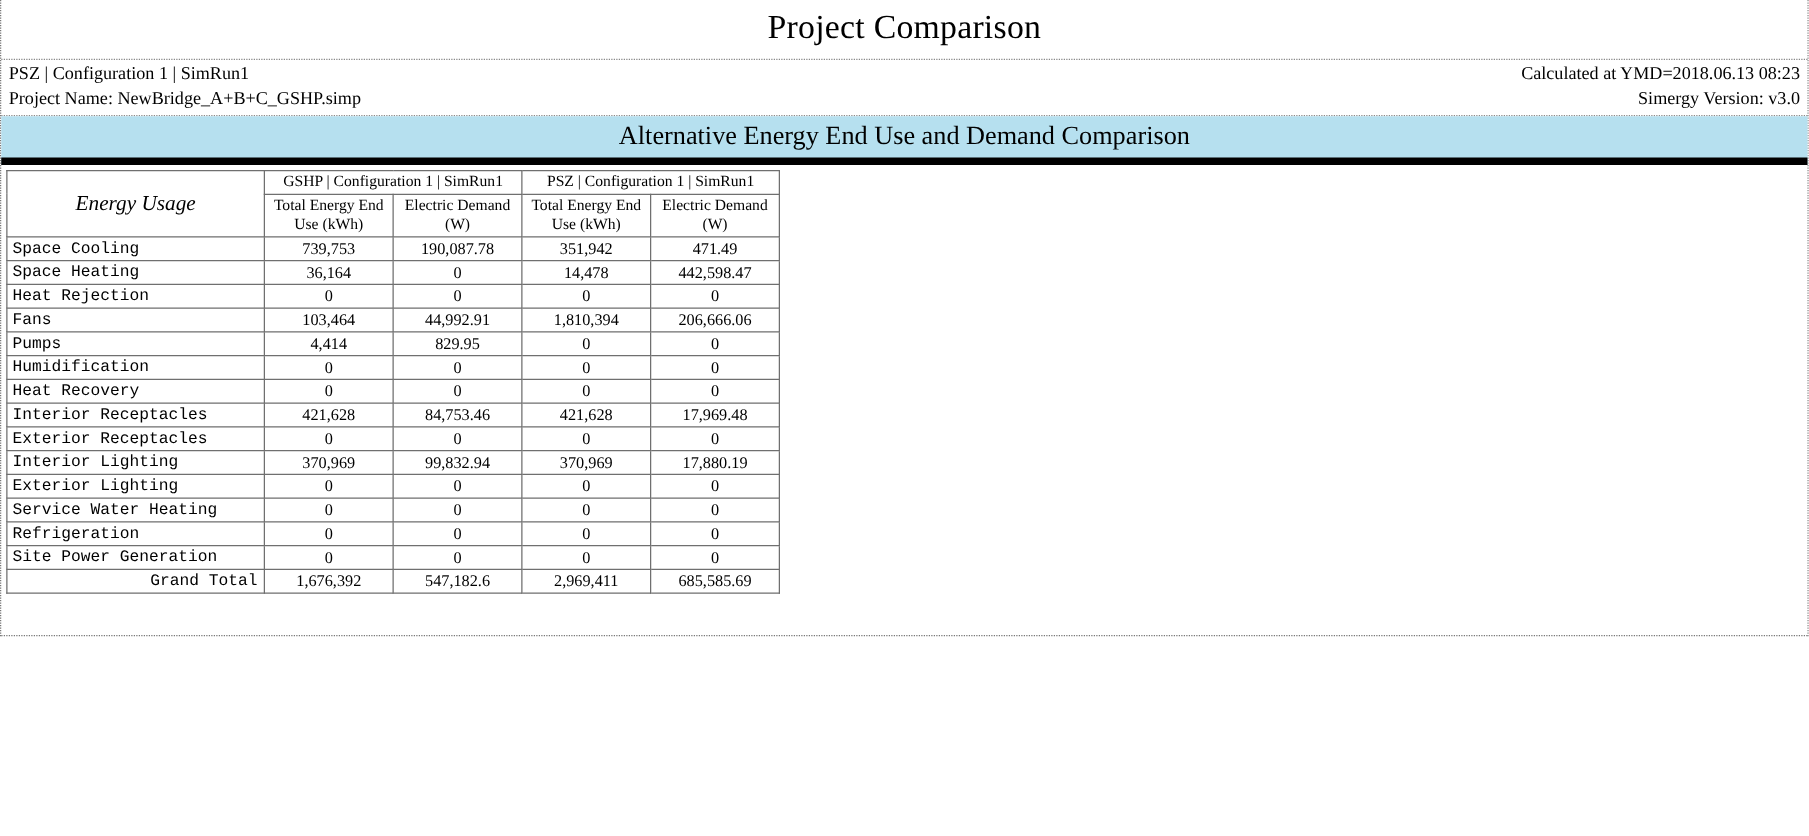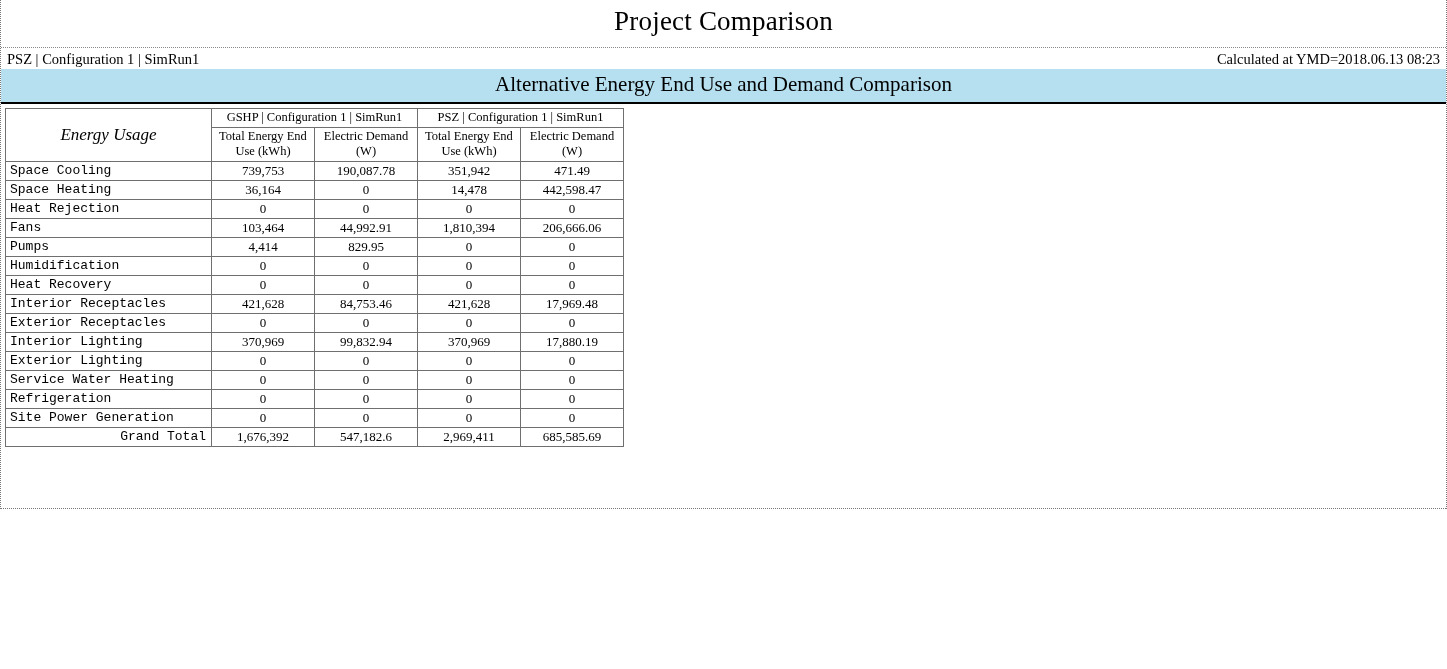--- a/index.html
+++ b/index.html
@@ -44,21 +44,21 @@
     padding-bottom: 4px;
     border-bottom: 1px dotted #888;
   }
   .meta-left { white-space: nowrap; }
   .meta-right { white-space: nowrap; }
   .section-band {
     background: #b6e0ef;
     text-align: center;
     font-size: 21px;
     padding: 3px 0 5px 0;
-    border-bottom: 2px solid #000000;
+    border-bottom: 6px solid #000000;
   }
   .table-wrap {
     padding: 4px 0 0 4px;
   }
   table.cmp {
     border-collapse: collapse;
     font-size: 13px;
     table-layout: fixed;
   }
   table.cmp th, table.cmp td {
@@ -121,20 +121,24 @@
 
   <div class="title-band">
     <div class="title-text">Project Comparison</div>
   </div>
 
   <div class="meta-row">
     <div class="meta-left">PSZ | Configuration 1 | SimRun1</div>
     <div class="meta-right">Calculated at  YMD=2018.06.13 08:23</div>
   </div>
 
+  <div class="meta-row second">
+    <div class="meta-left">Project Name: NewBridge_A+B+C_GSHP.simp</div>
+    <div class="meta-right">Simergy Version: v3.0</div>
+  </div>
 
   <div class="section-band">
     <span>Alternative Energy End Use and Demand Comparison</span>
   </div>
 
   <div class="table-wrap">
     <table class="cmp">
       <colgroup>
         <col class="col-label">
         <col class="col-num">

